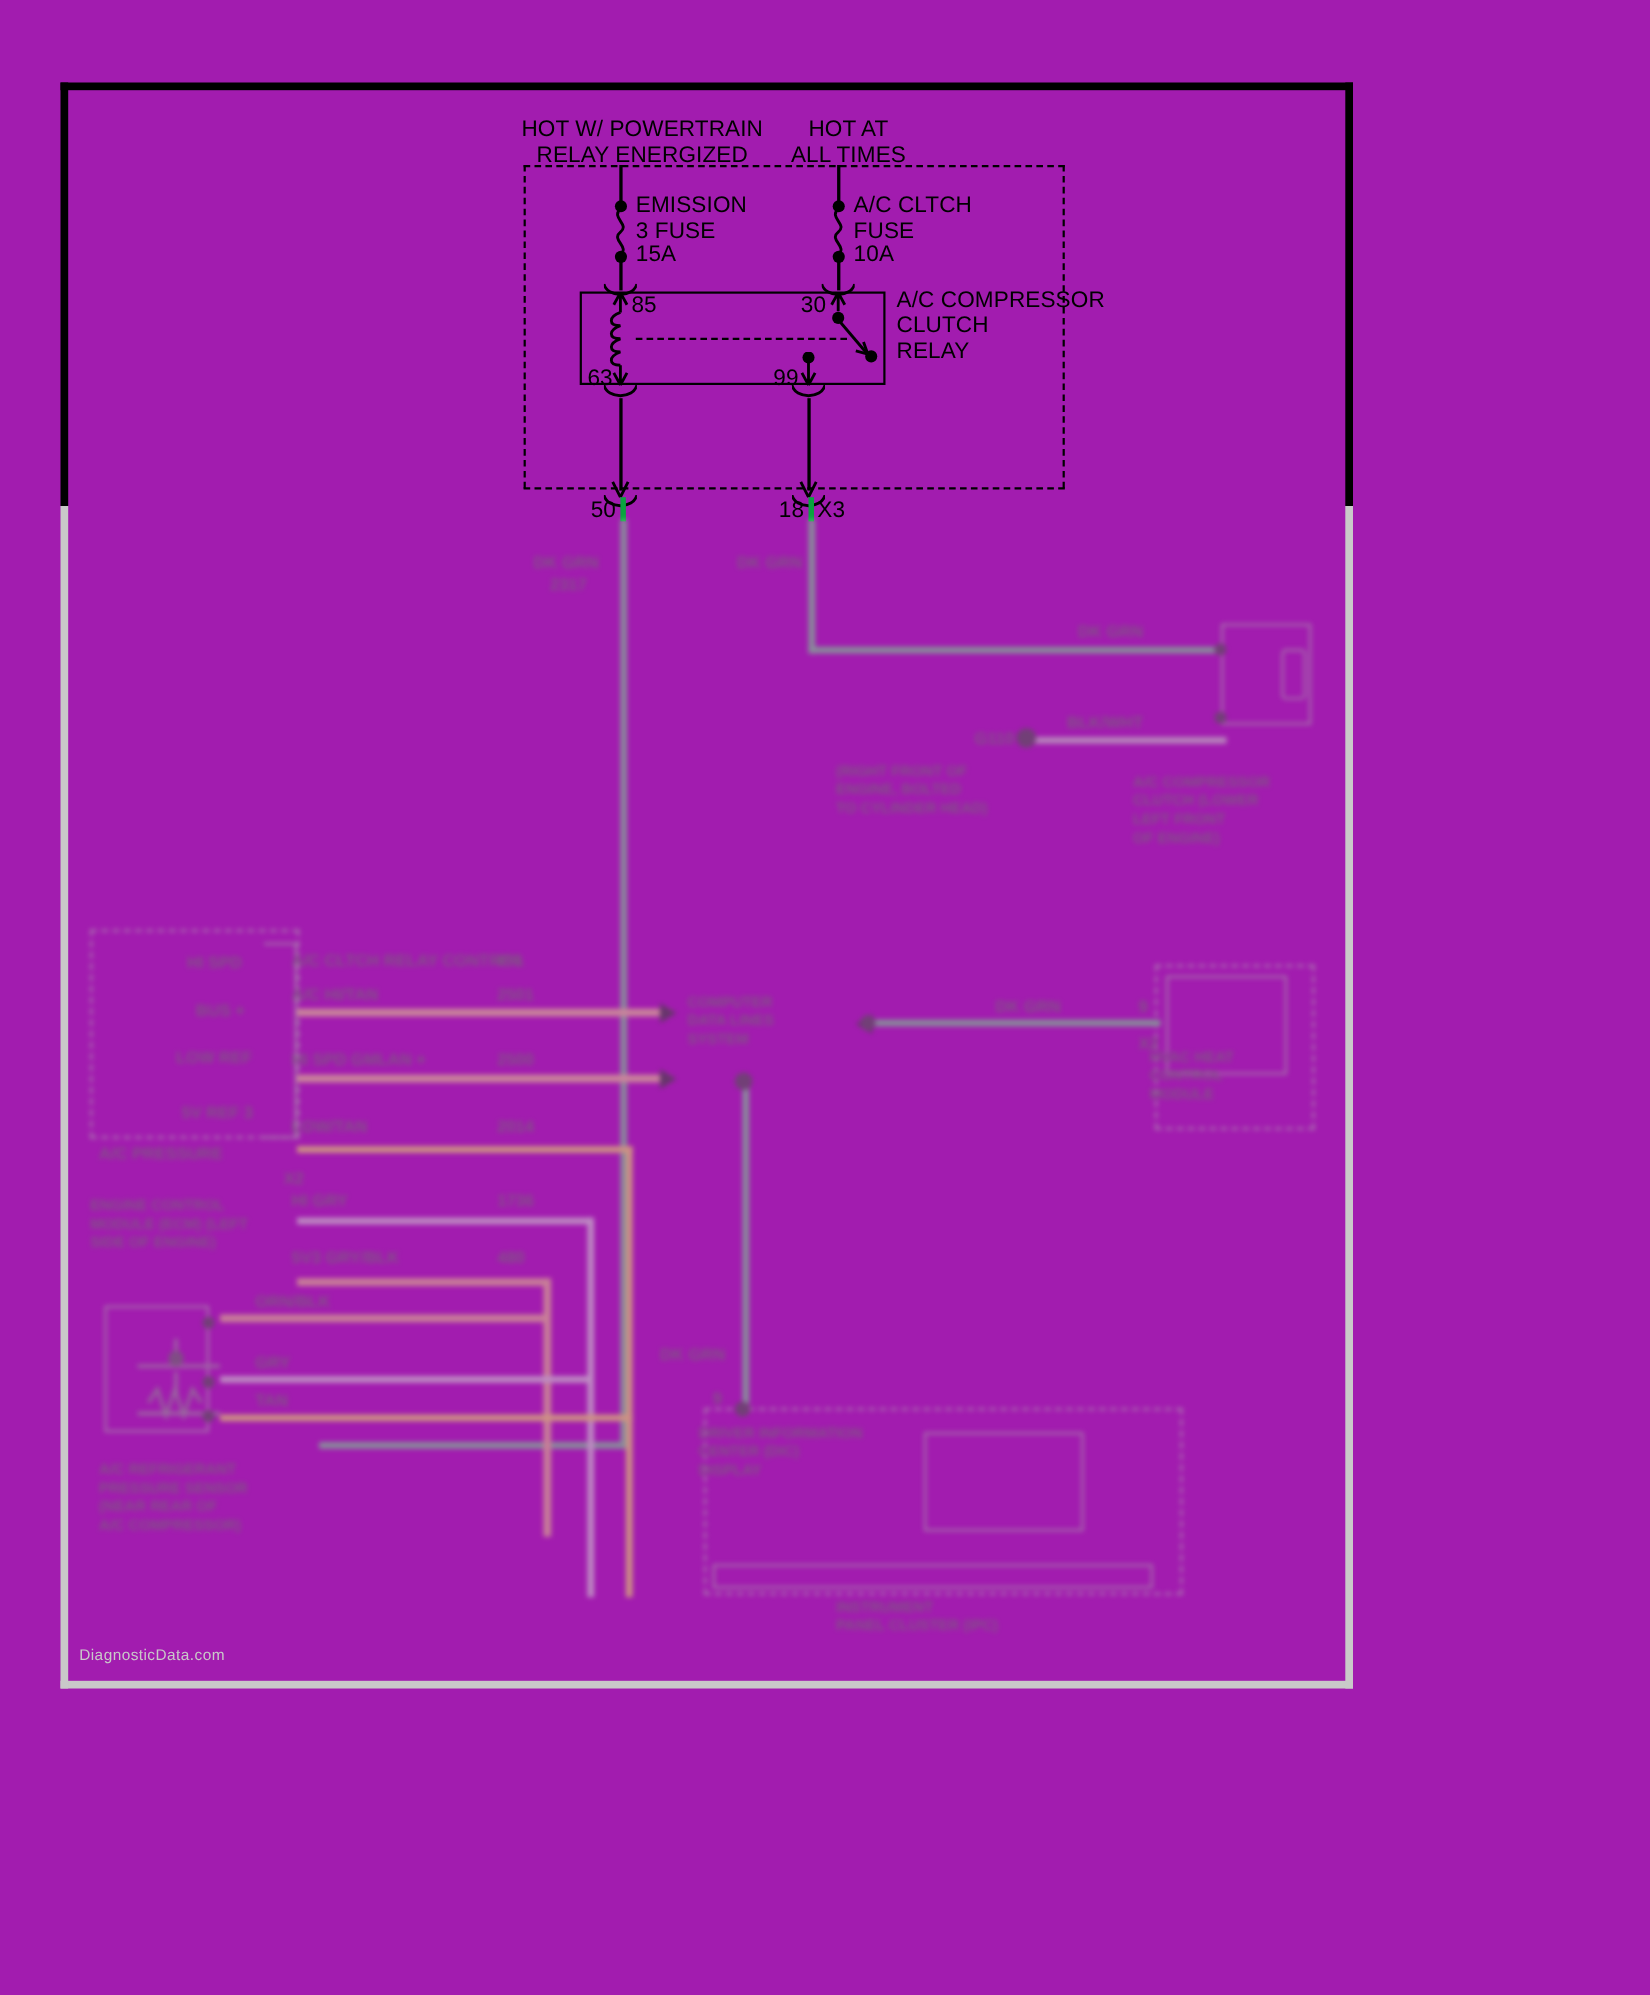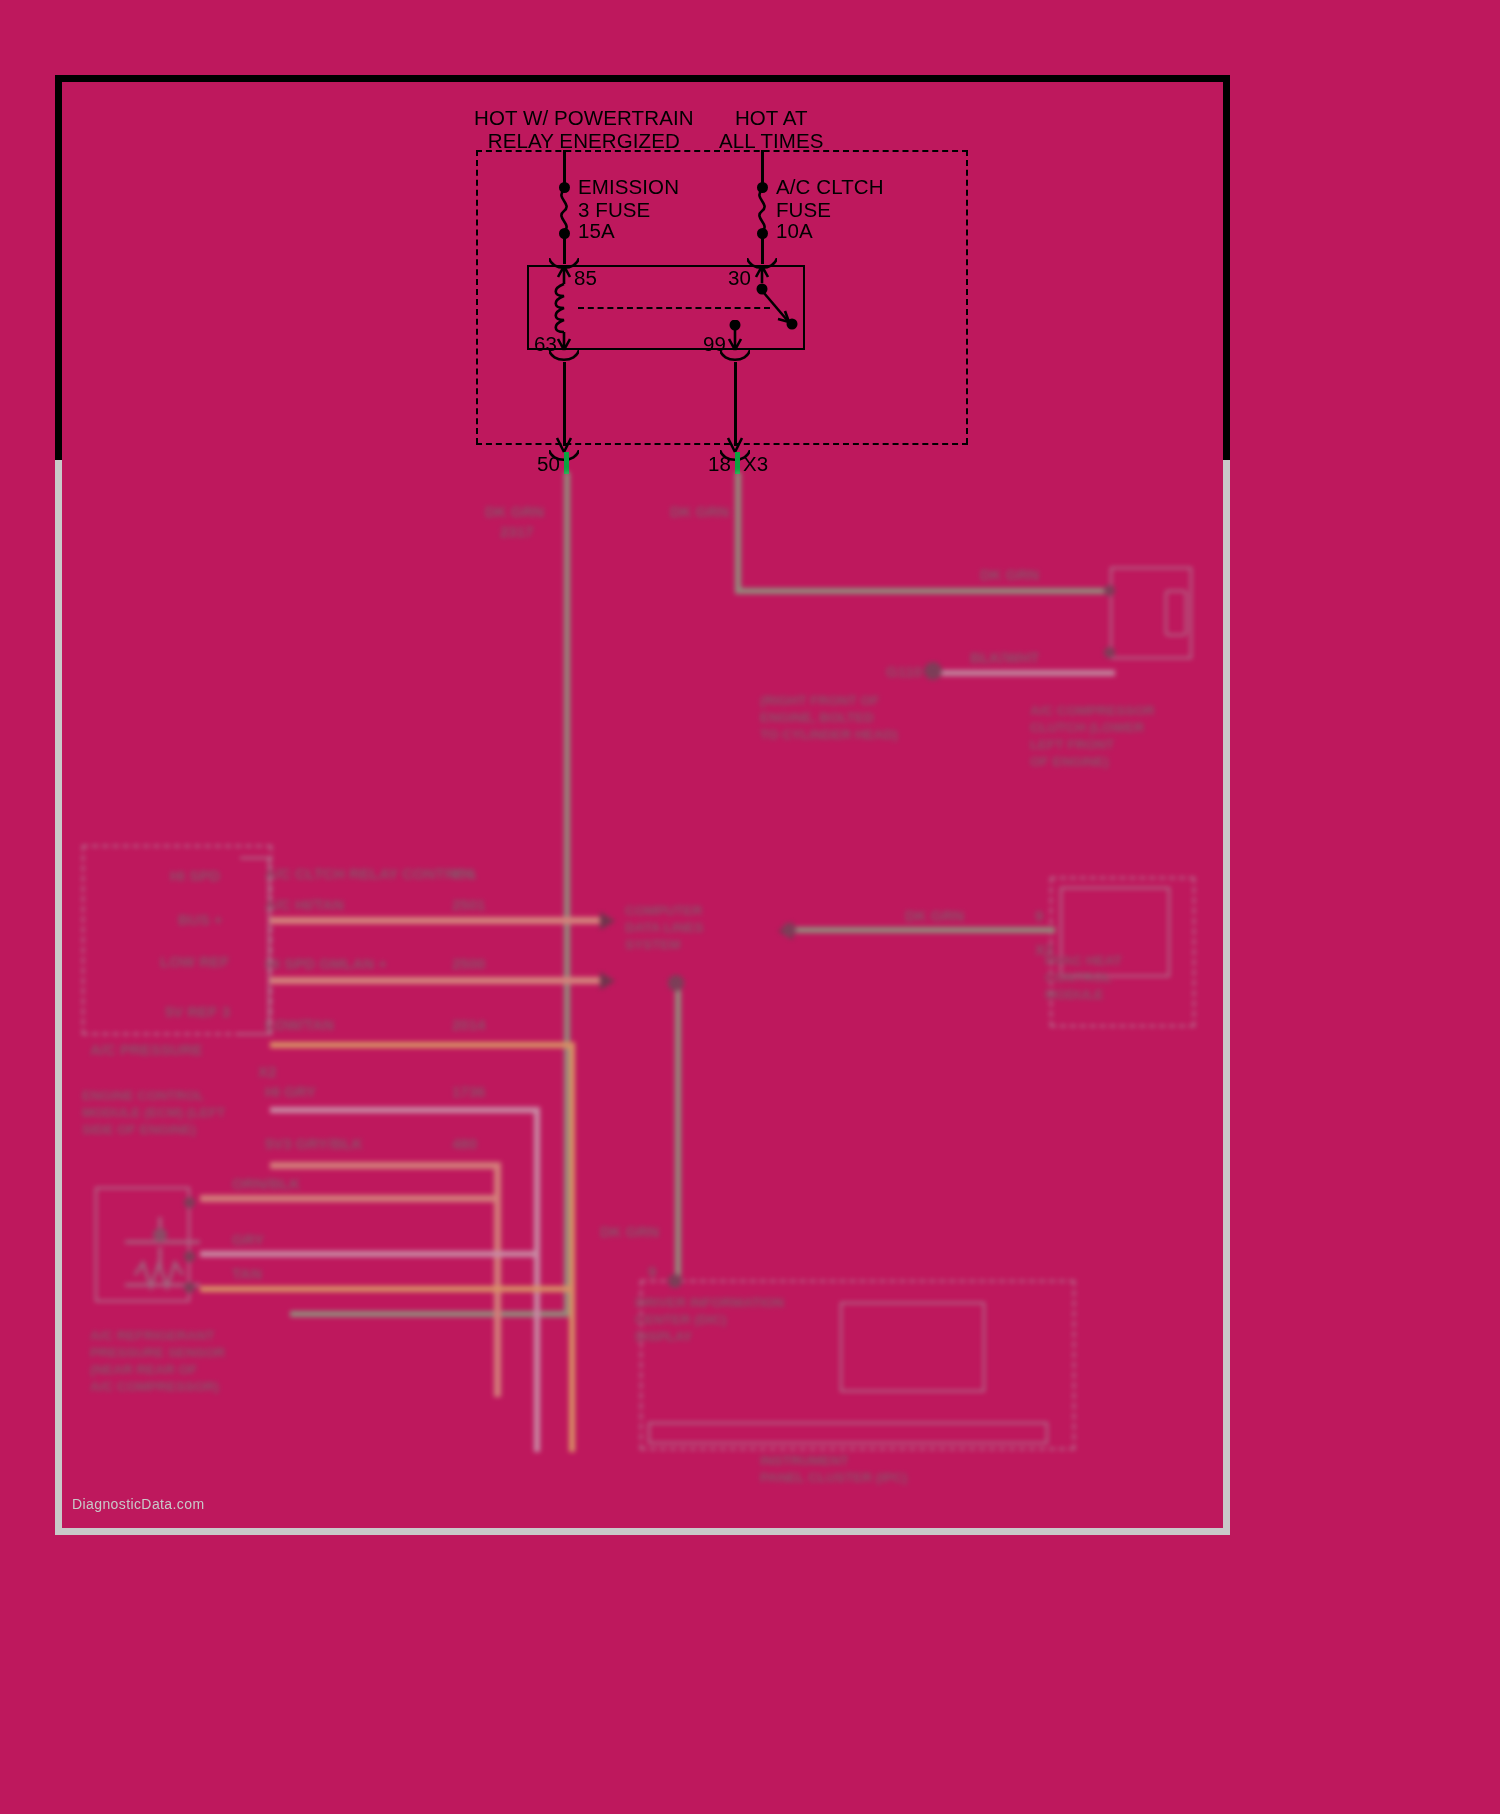--- a/index.html
+++ b/index.html
@@ -1,21 +1,21 @@
 <!DOCTYPE html>
 <html><head>
 <meta charset="utf-8">
 <style>
   html,body{margin:0;padding:0;background:#ffffff;}
   body{font-family:"Liberation Sans",sans-serif;}
 
   #page{
     position:relative;
     width:1500px;height:1814px;
-    background:#be185d;
+    background:#a21caf;
     overflow:hidden;
   }
 
   
   .frame-top{
     position:absolute;left:55px;top:75px;width:1175px;height:385px;
     border-left:7px solid #000;border-top:7px solid #000;border-right:7px solid #000;
     box-sizing:border-box;
   }
   .frame-bottom{
@@ -108,20 +108,23 @@
     <div class="vline" style="left:761px;top:236px;height:28px;"></div>
     <div class="lbl" style="left:776px;top:175px;">A/C CLTCH
 FUSE</div>
     <div class="lbl" style="left:776px;top:219px;">10A</div>
     <svg style="position:absolute;left:747px;top:258px;" width="30" height="14" viewBox="0 0 30 14">
       <path d="M0 0 C 3 13, 27 13, 30 0" fill="none" stroke="#000" stroke-width="2.6"></path>
     </svg>
 
     <div class="relay-box" style="left:527px;top:265px;width:278px;height:85px;"></div>
 
+    <div class="lbl" style="left:815px;top:261px;">A/C COMPRESSOR
+CLUTCH
+RELAY</div>
 
     <div class="lbl" style="left:534px;top:266px;margin-left:40px;">85</div>
     <div class="lbl" style="left:534px;top:332px;">63</div>
     <div class="lbl" style="left:728px;top:266px;">30</div>
     <div class="lbl" style="left:703px;top:332px;">99</div>
 
     <svg style="position:absolute;left:549px;top:264px;" width="30" height="88" viewBox="0 0 30 88">
 
       <path d="M15 2 L9 13 M15 2 L21 13 M15 2 L15 20" stroke="#000" stroke-width="2.6" fill="none"></path>
 

